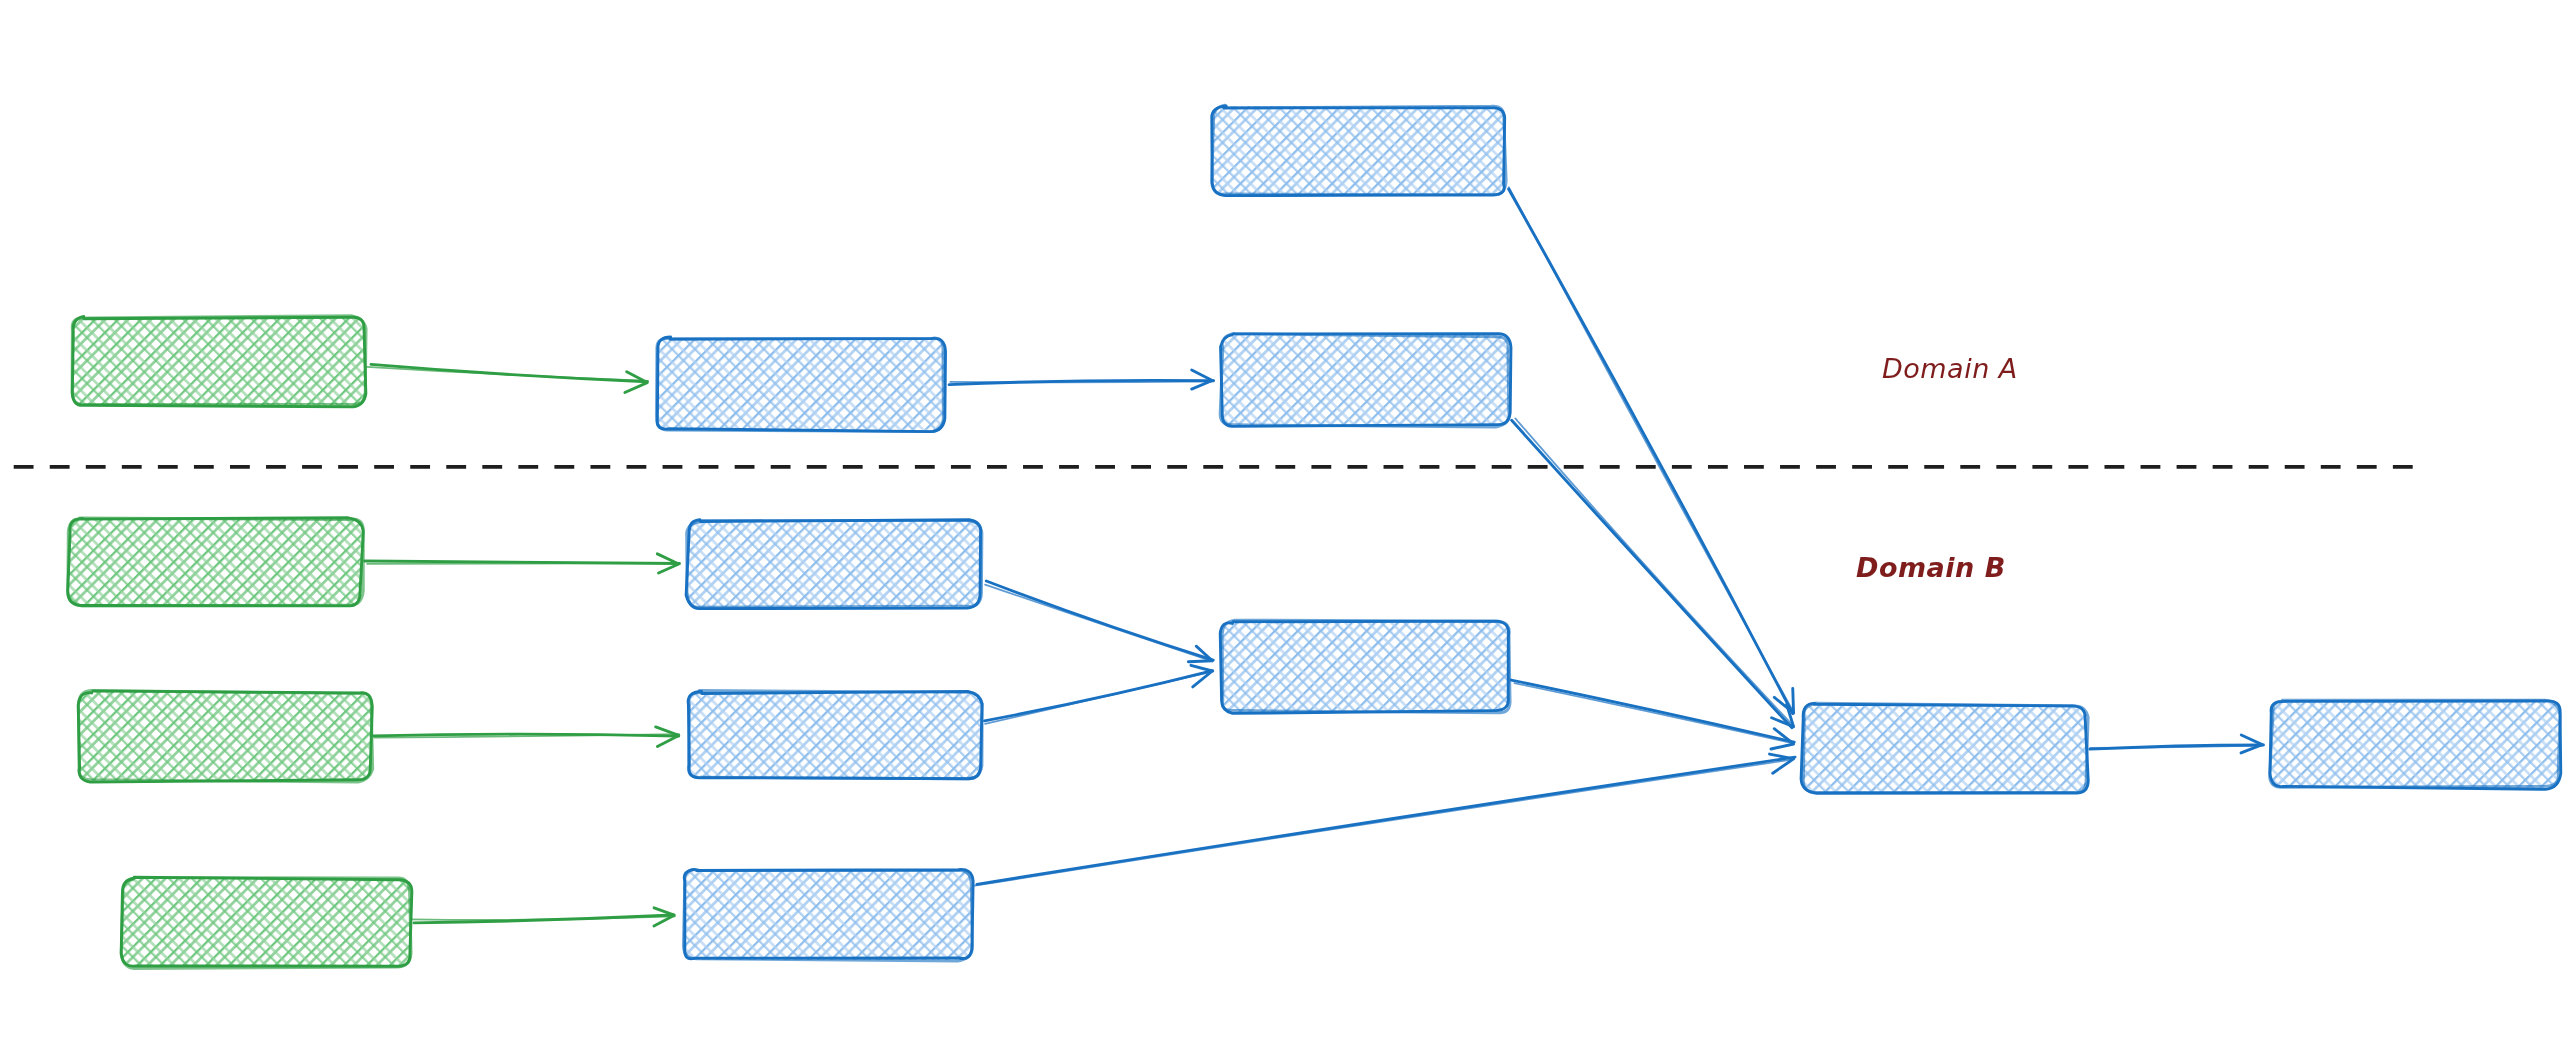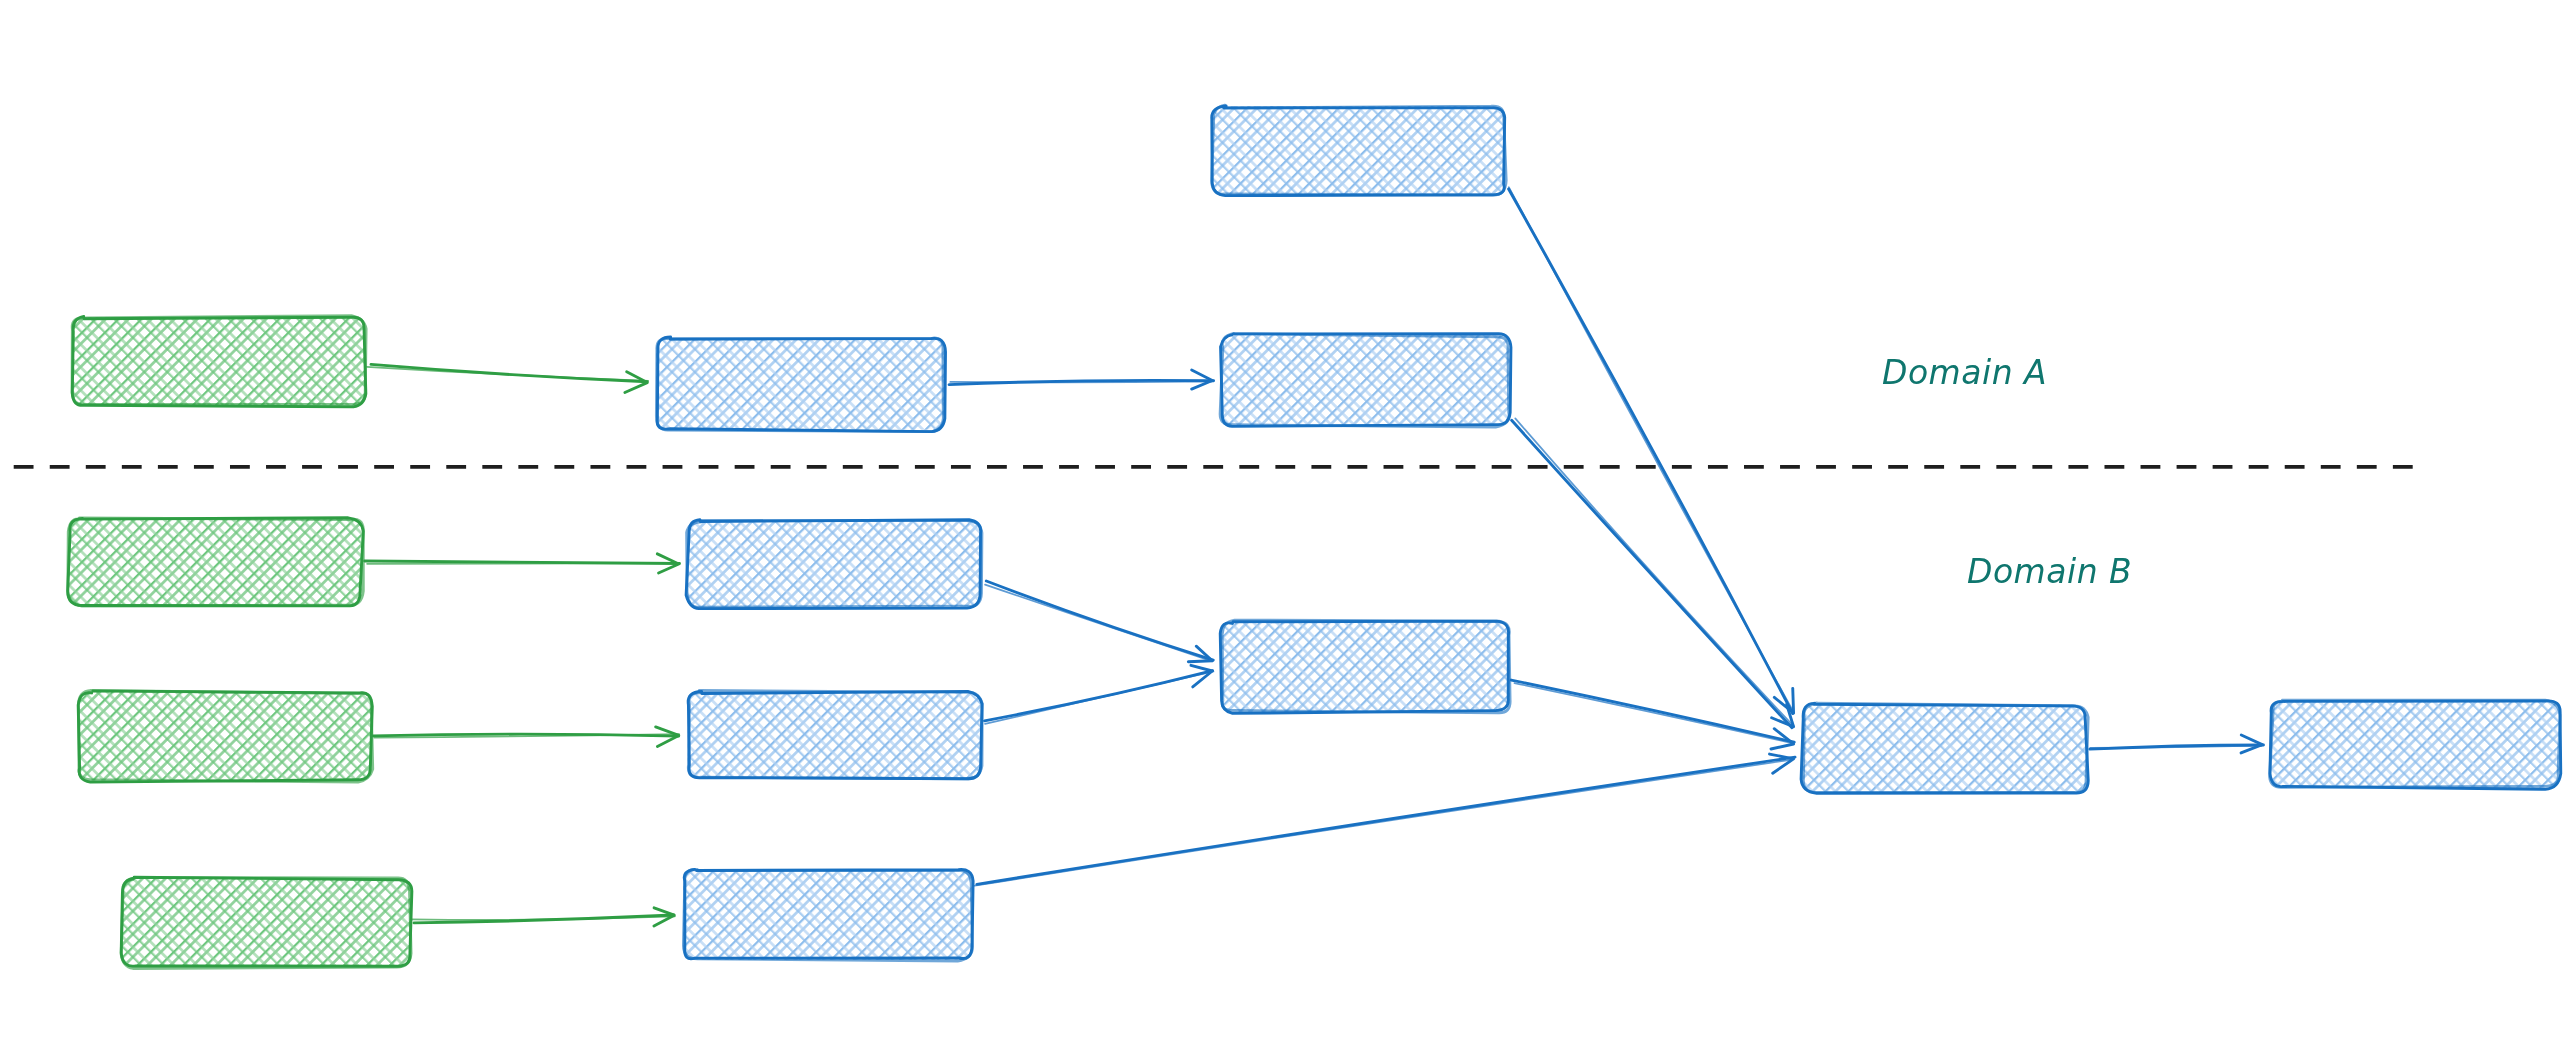--- a/index.html
+++ b/index.html
@@ -22,24 +22,24 @@
     position: absolute;
     left: 0;
     top: 0;
     width: 2576px;
     height: 1049px;
     display: block;
   }
   .domain-label {
     position: absolute;
     font-family: "DejaVu Sans", sans-serif;
-    font-size: 33px;
+    font-size: 27px;
     font-style: italic;
     font-weight: 400;
-    color: #0f766e;
+    color: #7f1d1d;
     letter-spacing: 0.5px;
     white-space: nowrap;
     user-select: none;
   }
 </style>
 </head>
 <body>
 
 <div id="canvas-wrap">
 
@@ -207,16 +207,16 @@
           <path d="M 2532.3989726640284 776.9178637741134 L 2824.14287792705 776.8257947834209 Q 2839.0061454996467 779.2820712542161 2840.5986960027367 793.4082271764055 L 2838.285078238696 858.799537117593 Q 2840.464933363721 872.1515192138031 2824.4636275172234 872.5373781016096 L 2532.2288536895066 873.6317979479209 Q 2519.423534858972 874.3054019836709 2518.1811416801065 861.7993511976674 L 2521.9965692535043 792.3809610968456 Q 2520.2139987591654 777.228871689178 2532.592700984329 778.5502120954916" fill="none" stroke="#1971c2" stroke-width="3.2" stroke-linecap="round" stroke-linejoin="round" opacity="0.62"></path>
         </g>
       </g>
     <g id="divider-layer">
         <line x1="15" y1="518" x2="2682" y2="518" stroke="#1e1e1e" stroke-width="4" stroke-dasharray="22 18" stroke-linecap="butt"></line>
       </g>
   </svg>
 
   <div class="domain-label" id="lbl-domain-a" style="left: 1882px; top: 353px;">Domain A</div>
 
-  <div class="domain-label" id="lbl-domain-b" style="left: 1967px; top: 552px;">Domain B</div>
+  <div class="domain-label" id="lbl-domain-b" style="left: 1856px; top: 552px; font-weight: bold;">Domain B</div>
 
 </div>
 
 
 </body></html>

